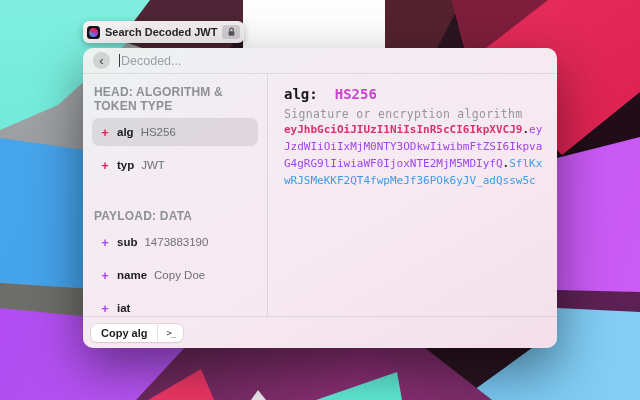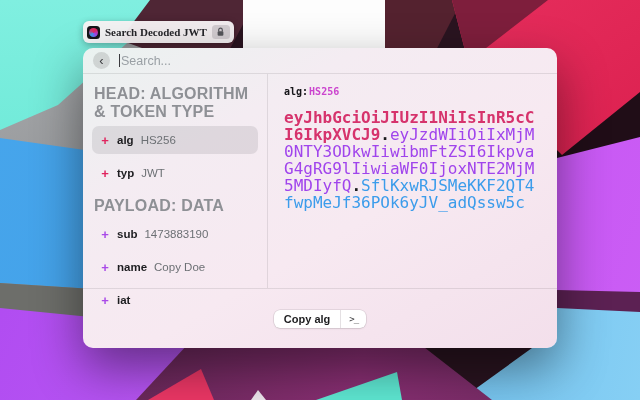--- a/index.html
+++ b/index.html
@@ -36,63 +36,63 @@
   .s-whitetri{clip-path:polygon(251px 400px,266px 400px,258px 390px);background:#efe7ee;}
 
   
   .pill{position:absolute;left:83px;top:21px;height:22px;display:flex;align-items:center;gap:5px;
         padding:0 4px 0 4px;background:rgba(247,243,245,.97);border-radius:6px;
         box-shadow:0 2px 7px rgba(0,0,0,.28);}
   .jwt-icon{width:13px;height:13px;border-radius:3.5px;background:#141418;display:flex;
         align-items:center;justify-content:center;}
   .jwt-icon .swirl{width:9px;height:9px;border-radius:50%;
         background:conic-gradient(from 40deg,#e0245e,#a044ec,#3a9bec,#d6336c,#e0245e);}
-  .pill-label{font-size:11px;font-weight:600;color:#26262a;white-space:nowrap;font-family:Liberation Serif, serif;}
+  .pill-label{font-size:11px;font-weight:600;color:#26262a;white-space:nowrap;}
   .pill-badge{width:18px;height:14px;border-radius:3.5px;background:#d2ccd0;display:flex;
         align-items:center;justify-content:center;border:none;padding:0;}
 
   
   .window{position:absolute;left:83px;top:48px;width:474px;height:300px;border-radius:10px;
         background:linear-gradient(150deg,#eaf2f0 0%,#f4ecf2 28%,#f7e9f1 58%,#f3dfeb 100%);
         box-shadow:0 20px 50px rgba(0,0,0,.45);display:flex;flex-direction:column;overflow:hidden;}
 
   .searchbar{height:25px;flex:0 0 auto;display:flex;align-items:center;padding:0 10px;
         border-bottom:1px solid rgba(0,0,0,.09);}
   .back{width:17px;height:17px;border-radius:50%;background:rgba(60,60,65,.16);border:none;
         color:#3a3a3e;font-size:13px;line-height:15px;text-align:center;padding:0;margin-right:9px;
         font-family:"Liberation Sans",sans-serif;cursor:default;}
   .caret{width:1px;height:13px;background:#3a3a3e;margin-right:1px;}
   .search-input{font-size:12.5px;color:#9aa0a5;}
 
   .main{flex:1 1 auto;display:flex;min-height:0;}
   .list{width:185px;flex:0 0 auto;border-right:1px solid rgba(0,0,0,.09);padding:0 9px;box-sizing:border-box;}
-  .sec-header{font-size:16px;font-weight:600;color:#8e9095;letter-spacing:.2px;margin:11px 0 5px 2px;}
-  .sec-header.second{margin-top:10px;}
+  .sec-header{font-size:12px;font-weight:600;color:#8e9095;letter-spacing:.2px;margin:11px 0 5px 2px;}
+  .sec-header.second{margin-top:30px;}
   .row{display:flex;align-items:center;gap:7px;height:28px;border-radius:7px;padding:0 8px;
         margin-bottom:5px;}
   .row.selected{background:rgba(90,90,98,.14);}
   .plus{font-size:13px;font-weight:700;width:10px;text-align:center;}
   .plus.head{color:#e0245e;}
   .plus.payload{color:#a94ae8;}
   .key{font-size:11.5px;font-weight:700;color:#1d1d20;}
   .val{font-size:11.5px;color:#6c7074;white-space:nowrap;}
 
   .detail{flex:1 1 auto;padding:12px 14px 0 16px;font-family:"DejaVu Sans Mono",monospace;min-width:0;}
-  .detail-title{display:flex;gap:1px;font-size:10px;font-weight:700;}
+  .detail-title{display:flex;gap:17px;font-size:14px;font-weight:700;}
   .dkey{color:#17171b;}
   .dval{color:#cb44ce;}
   .subtitle{margin-top:5px;font-size:11.5px;color:#93969b;letter-spacing:.3px;}
-  .token{margin-top:12px;font-size:16px;line-height:17px;word-break:break-all;}
+  .token{margin-top:0;font-size:11px;line-height:17px;word-break:break-all;}
   .tok-h{color:#d6336c;font-weight:700;}
   .tok-sep{color:#1c1c1e;font-weight:700;}
   .tok-p{color:#a044ec;}
   .tok-s{color:#3b9ceb;}
 
   .footer{height:23px;flex:0 0 auto;border-top:1px solid rgba(0,0,0,.09);display:flex;
-        align-items:center;justify-content:center;padding:18px 8px;}
+        align-items:center;justify-content:flex-start;padding:4px 8px;}
   .btn-group{display:flex;align-items:stretch;background:#ffffff;border-radius:6px;height:18px;
         box-shadow:0 0 0 .5px rgba(0,0,0,.14),0 1px 2px rgba(0,0,0,.08);overflow:hidden;}
   .copy{font-size:11px;font-weight:600;color:#1d1d1f;padding:0 10px;line-height:18px;}
   .bg-div{width:1px;background:#e4e0e3;}
   .shortcut{font-family:"DejaVu Sans Mono",monospace;font-size:9px;color:#3c3c3e;padding:0 8px;
         line-height:18px;letter-spacing:-1px;}
 </style>
 </head>
 <body>
 
@@ -128,21 +128,21 @@
         <rect x="1.8" y="4.8" width="6.4" height="5" rx="1.2" fill="#55555a"></rect>
       </svg>
     </span>
   </div>
 
   <div class="window">
 
     <div class="searchbar">
       <button class="back">‹</button>
       <span class="caret"></span>
-      <div class="search-input">Search...</div>
+      <div class="search-input">Decoded...</div>
     </div>
 
     <div class="main">
 
       <div class="list">
         <div class="sec-header">HEAD: ALGORITHM &amp; TOKEN TYPE</div>
 
         <div class="row selected">
           <span class="plus head">+</span>
           <span class="key">alg</span>
@@ -173,20 +173,21 @@
           <span class="plus payload">+</span>
           <span class="key">iat</span>
         </div>
       </div>
 
       <div class="detail">
         <div class="detail-title">
           <span class="dkey">alg:</span>
           <span class="dval">HS256</span>
         </div>
+        <div class="subtitle">Signature or encryption algorithm</div>
         <div class="token"><span class="tok-h">eyJhbGciOiJIUzI1NiIsInR5cCI6IkpXVCJ9</span><span class="tok-sep">.</span><span class="tok-p">eyJzdWIiOiIxMjM0NTY3ODkwIiwibmFtZSI6IkpvaG4gRG9lIiwiaWF0IjoxNTE2MjM5MDIyfQ</span><span class="tok-sep">.</span><span class="tok-s">SflKxwRJSMeKKF2QT4fwpMeJf36POk6yJV_adQssw5c</span></div>
       </div>
 
     </div>
 
     <div class="footer">
       <div class="btn-group">
         <span class="copy">Copy alg</span>
         <span class="bg-div"></span>
         <span class="shortcut">&gt;_</span>

